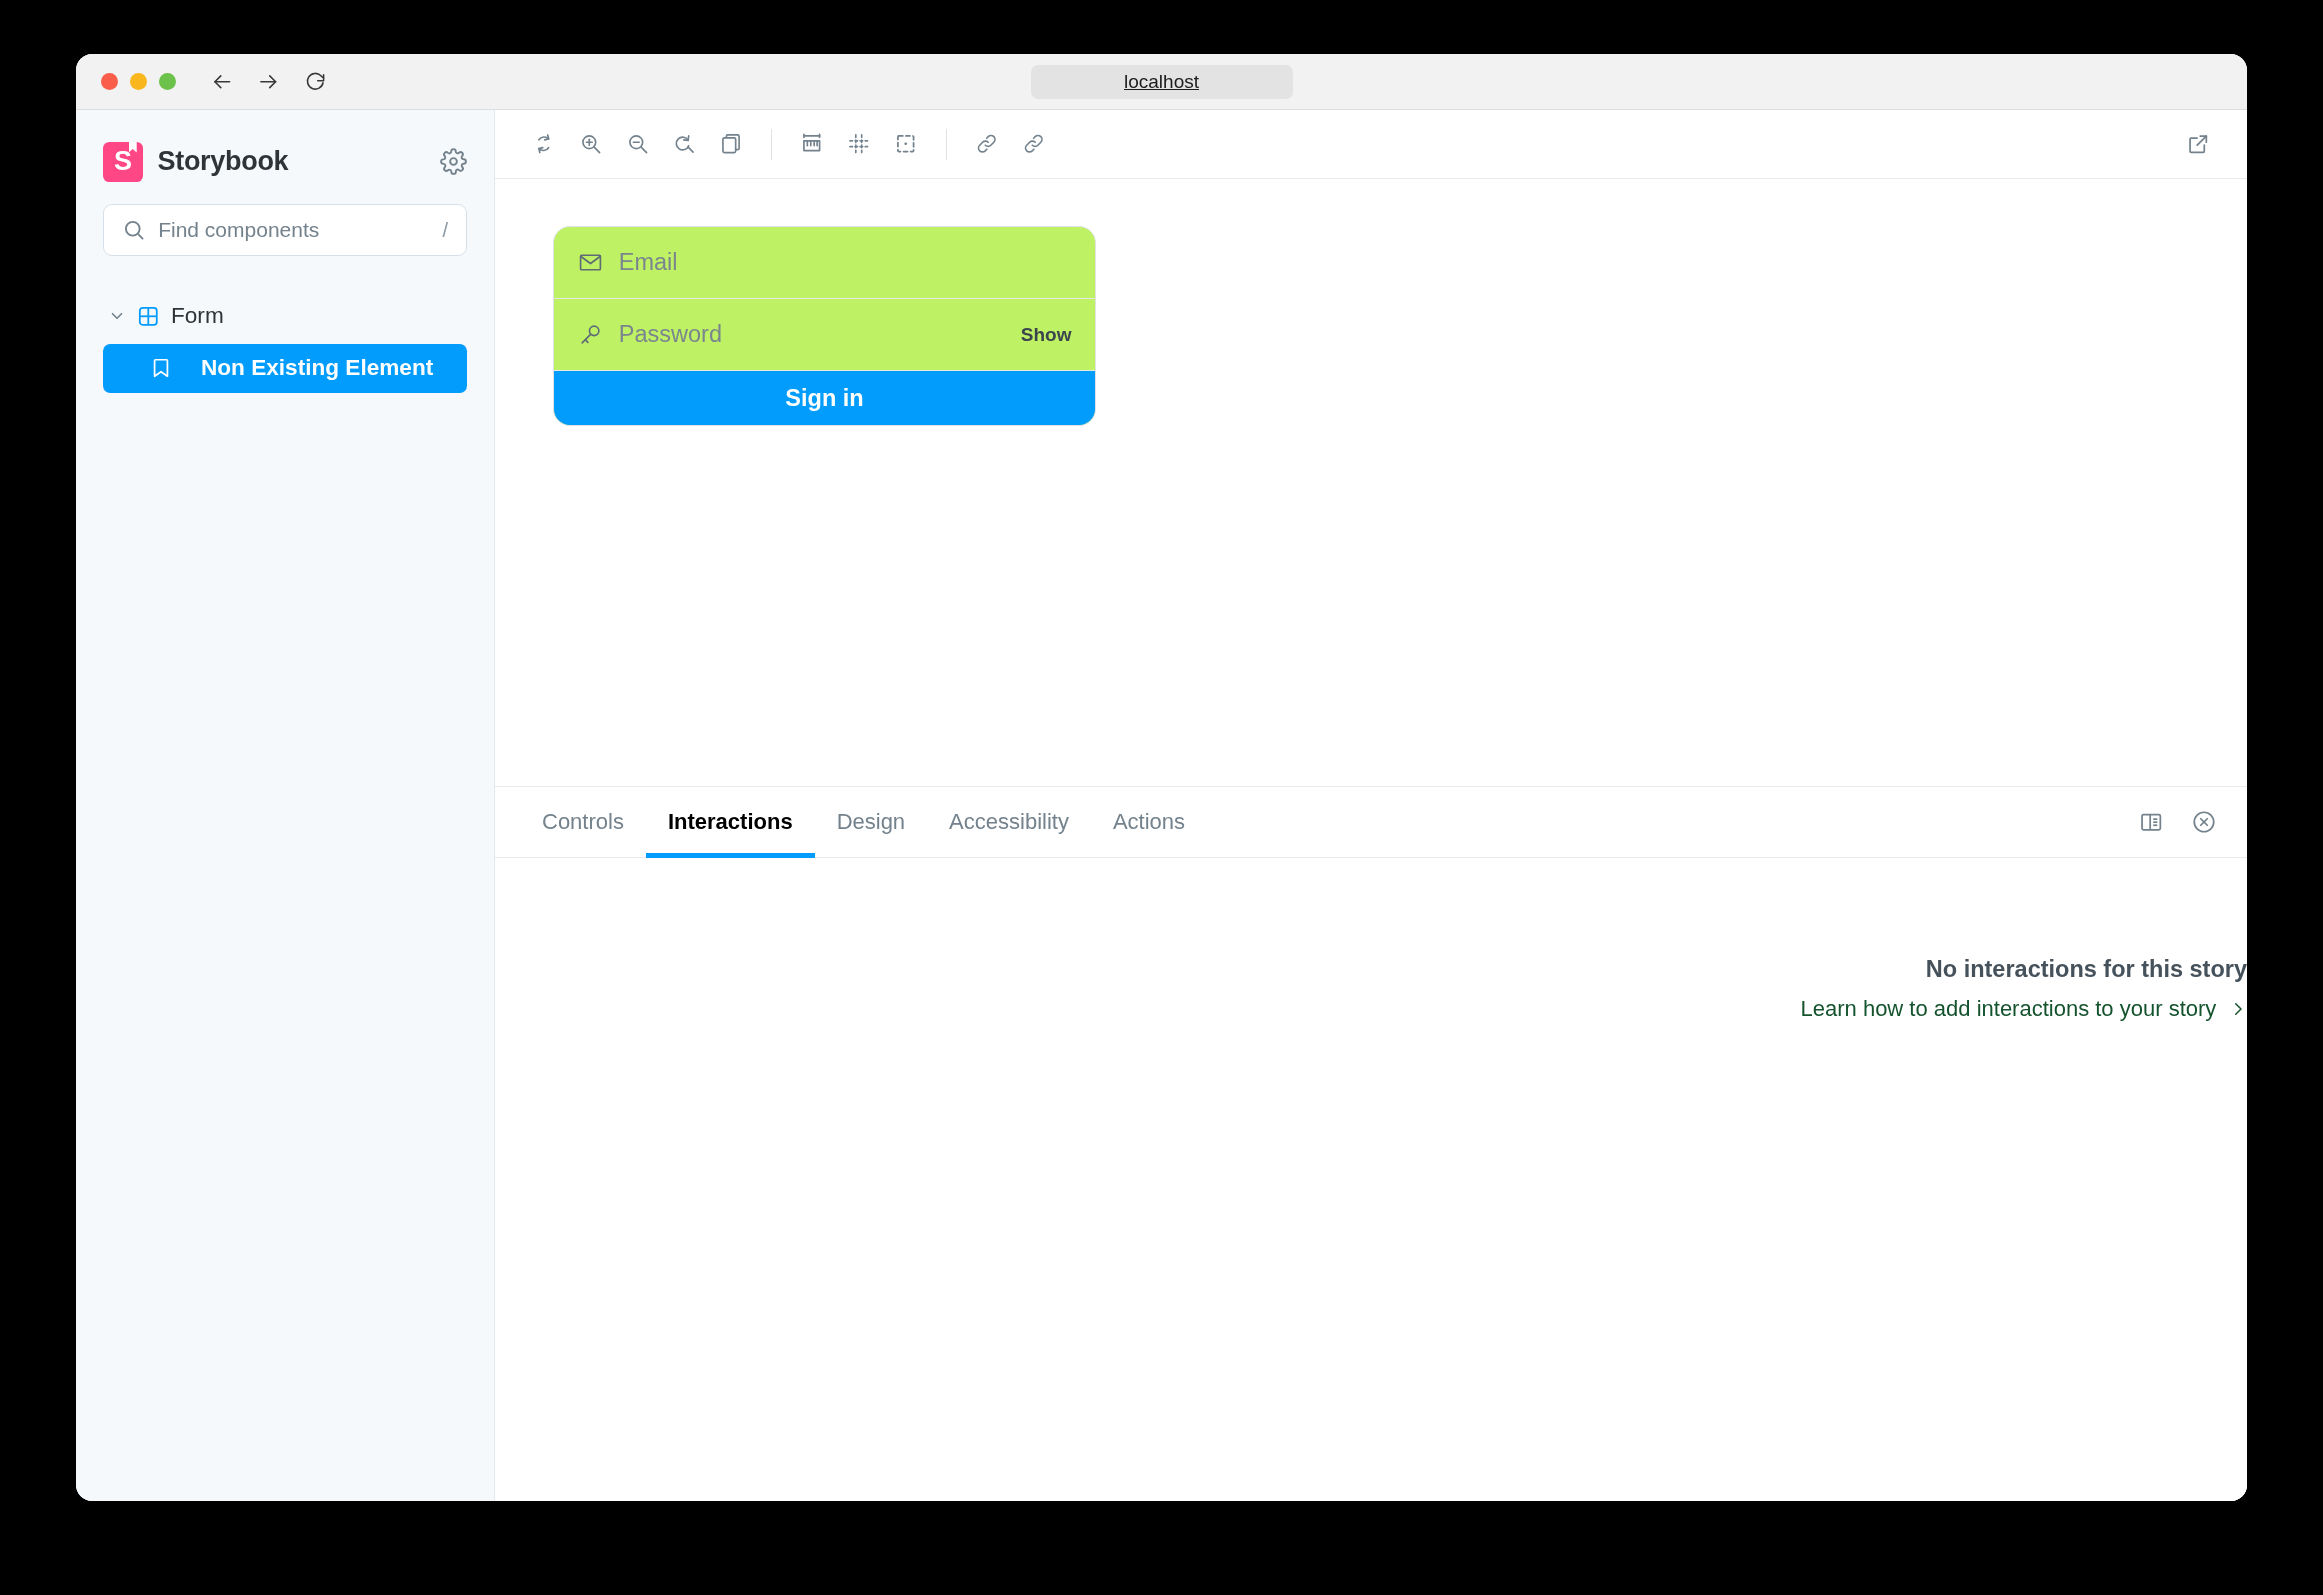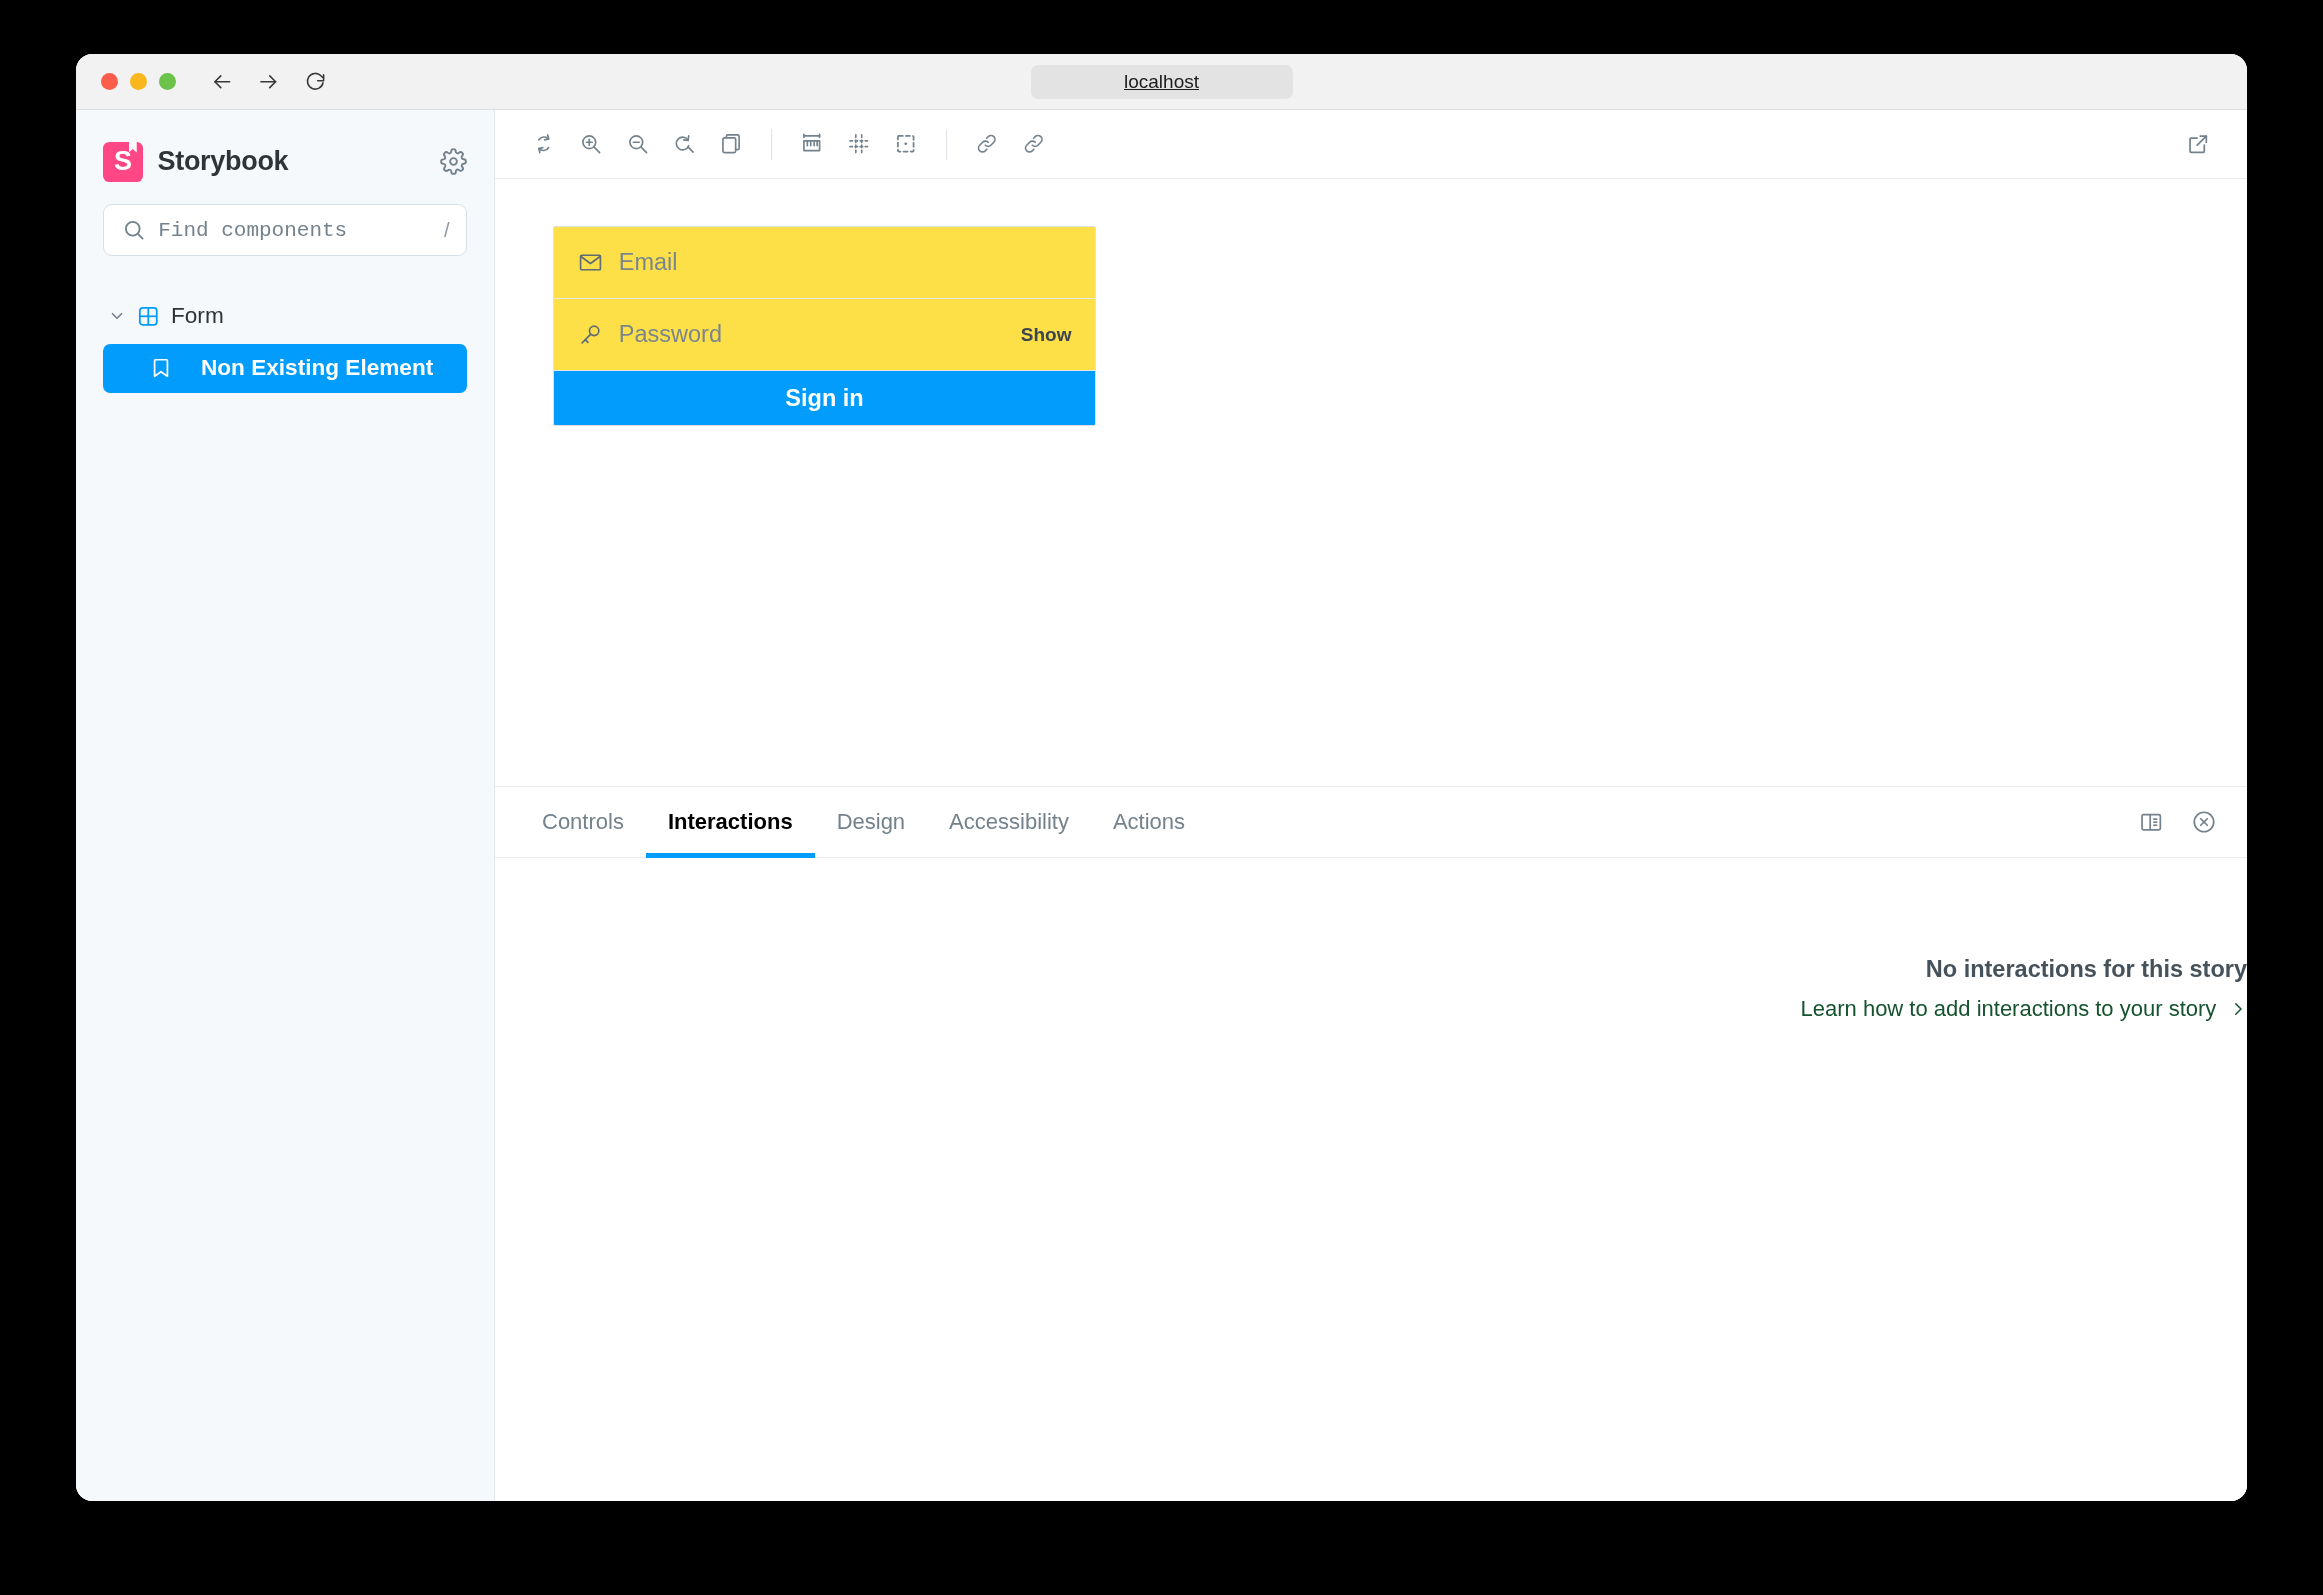--- a/index.html
+++ b/index.html
@@ -141,21 +141,21 @@
     display: flex;
     align-items: center;
     padding: 0 18px;
     gap: 12.7px;
     margin-bottom: 40px;
   }
   .search svg { color: #73828C; flex: 0 0 auto; }
   .search input {
     border: 0; outline: 0; background: transparent;
     font-size: 21px; color: #000000;
-    font-family: Liberation Mono, monospace;
+    font-family: Liberation Sans, sans-serif;
     flex: 1 1 auto;
   }
   .search input::placeholder { color: #73828C; }
   .slash { color: #8d99a3; font-size: 20px; }
 
   .tree { display: flex; flex-direction: column; gap: 7.2px; }
 
   .tree-group {
     display: flex;
     align-items: center;
@@ -227,23 +227,23 @@
     overflow: hidden;
     min-height: 0;
   }
 
   .login-card {
     position: absolute;
     left: 58px;
     top: 47px;
     width: 543px;
     border: 0.9px solid #dfe1e5;
-    border-radius: 2px;
+    border-radius: 17px;
     overflow: hidden;
-    background: #fde047;
+    background: #bef264;
   }
   .field {
     height: 72px;
     display: flex;
     align-items: center;
     padding: 0 23.5px;
     gap: 16.3px;
     border-bottom: 0.9px solid #e4e6e9;
   }
   .field svg { color: #5f6b75; flex: 0 0 auto; }

